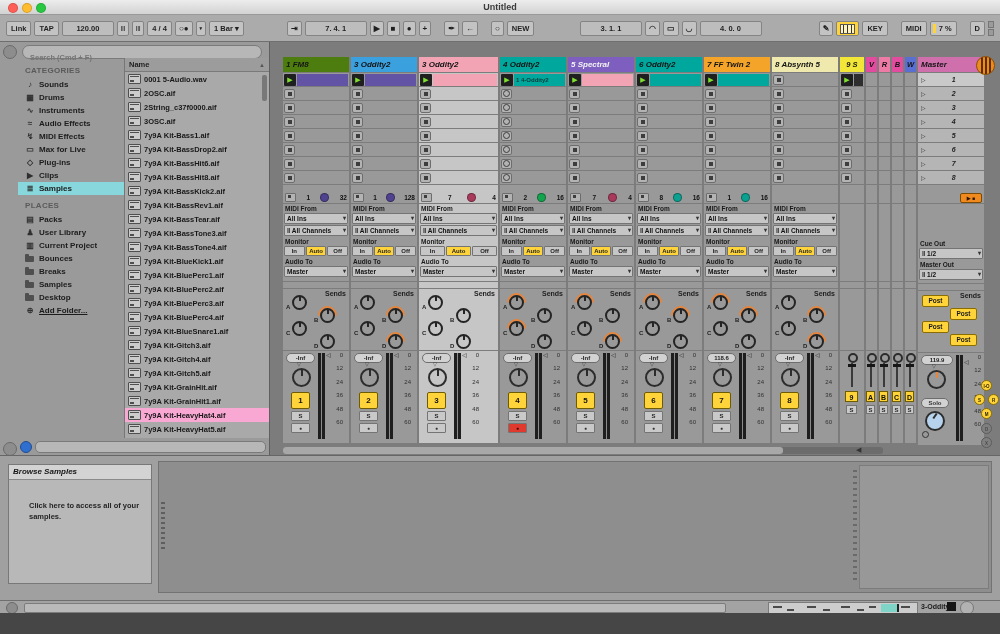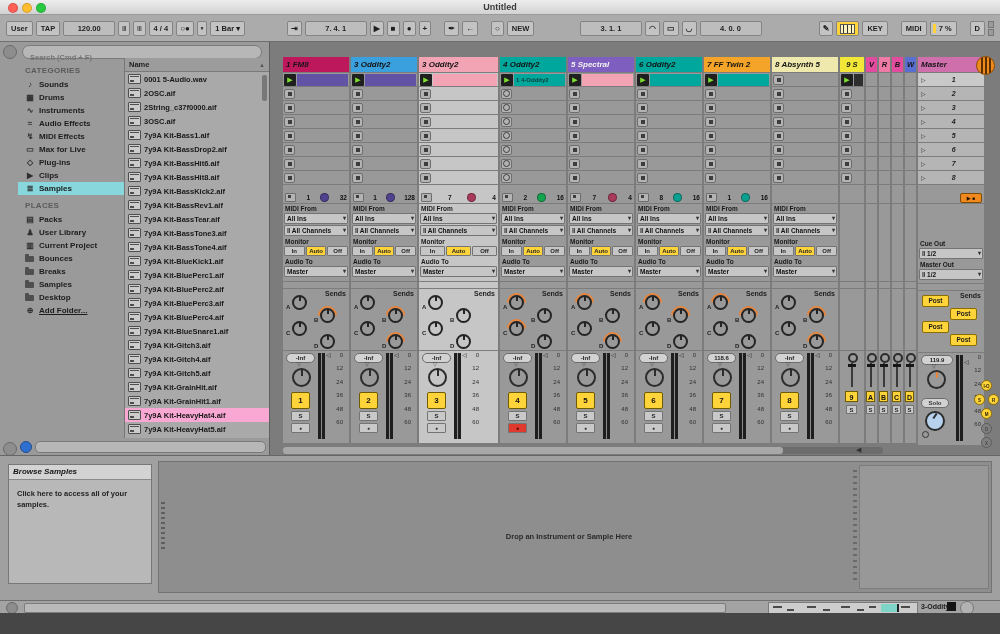--- a/index.html
+++ b/index.html
@@ -148,21 +148,21 @@
       font-size:4.5px;font-weight:bold;text-align:center;line-height:11px;color:#4a4a4a;box-sizing:border-box}
   .rtog.on{background:#ffd43a;border-color:#8a6d00;color:#2e2500}
   .hscroll{position:absolute;left:13px;top:405px;width:600px;height:7px;background:#6c6c6c;border-radius:3px}
   .hthumb{position:absolute;left:0;top:0;width:500px;height:7px;background:#a8a8a8;border-radius:3px}
   .harrow{position:absolute;left:586px;top:404px;font-size:7px;color:#333}
   
   .bottom{position:absolute;left:0;top:455px;width:1000px;height:145px;background:#a0a0a0;border-top:1px solid #666}
   .infobox{position:absolute;left:8px;top:8px;width:142px;height:118px;background:#b8b8b8;border:1px solid #787878}
   .info-head{height:14px;background:#d3d3d3;border-bottom:1px solid #8a8a8a;font-size:8px;font-style:italic;font-weight:bold;
       color:#161616;line-height:14px;padding-left:4px}
-  .info-body{padding:8px;font-size:7.5px;font-weight:bold;color:#242424;line-height:11px;width:118px}
+  .info-body{padding:20px;font-size:7.5px;font-weight:bold;color:#242424;line-height:11px;width:118px}
   .devarea{position:absolute;left:158px;top:5px;width:832px;height:130px;background:#8e8e8e;border:1px solid #737373}
   .dev-rail{position:absolute;left:2px;top:40px;width:4px;height:50px;background:repeating-linear-gradient(180deg,#5f5f5f 0 2px,transparent 2px 5px)}
   .device{position:absolute;left:8px;top:3px;width:120px;height:122px;background:#b2b2b2;border:1px solid #696969;border-radius:2px}
   .dev-header{height:13px;display:flex;align-items:center;gap:2px;padding:0 2px;border-bottom:1px solid #8a8a8a}
   .dev-power{width:8px;height:8px;border-radius:50%;background:#ffd43a;border:1px solid #6d5a00;flex:none}
   .dev-circ{width:9px;height:9px;border-radius:50%;background:#c9c9c9;border:1px solid #6d6d6d;font-size:5px;line-height:9px;
       text-align:center;color:#333;flex:none;box-sizing:border-box}
   .dev-circ.r1{margin-left:auto}
   .dev-title{font-size:8px;font-style:italic;font-weight:bold;color:#151515;margin:0 2px;white-space:nowrap}
   .dev-screen{position:absolute;left:5px;top:17px;width:108px;height:84px;background:#1e232c;border:1px solid #484848;border-radius:3px}
@@ -191,21 +191,21 @@
 
   <div class="titlebar">
     <span class="tl c"></span>
     <span class="tl m"></span>
     <span class="tl z"></span>
     <span>Untitled</span>
   </div>
 
   <div class="toolbar">
     <div class="tb-group" style="left:6px">
-      <span class="tb">User</span>
+      <span class="tb">Link</span>
       <span class="tb">TAP</span>
       <span class="tb num">120.00</span>
       <span class="tb icon" style="font-size:5px">|||</span>
       <span class="tb icon" style="font-size:5px">|||</span>
       <span class="tb">4 / 4</span>
       <span class="tb icon">○●</span>
       <span class="tb icon" style="font-size:5px">▾</span>
       <span class="tb"><span>1 Bar</span> ▾</span>
     </div>
     <div class="tb-group" style="left:287px">
@@ -444,21 +444,21 @@
     </div>
     <div class="preview-bar">
       <span class="pv-icon"></span>
       <span class="pv-field"></span>
     </div>
   </div>
 
   <div class="session">
     <div id="strips">
         <div class="strip" style="width: 66px;">
-          <div class="sec header" style="background: #be185d;">
+          <div class="sec header" style="background: #4d7c0f;">
             <span>1 FM8</span>
           </div>
           <div class="sec cliprow">
             <span class="playclip">
               <span class="playbtn">
                 <i>▶</i>
               </span>
               <span class="clipbar" style="background: rgb(99, 83, 164);"></span>
             </span>
           </div>
@@ -1552,21 +1552,20 @@
     <span class="harrow">◀</span>
   </div>
 
   <div class="bottom">
     <div class="infobox">
       <div class="info-head">Browse Samples</div>
       <div class="info-body">Click here to access all of your samples.</div>
     </div>
     <div class="devarea">
       <div class="dev-rail"></div>
-      <div class="drop-label">Drop an Instrument or Sample Here</div>
       <div class="dev-divider"></div>
       <div class="dev-rightpanel"></div>
     </div>
   </div>
 
   <div class="statusbar">
     <span class="sb-icon"></span>
     <span class="sb-field"></span>
     <span class="kbd-display" id="kbd">
         <span class="kdash" style="left: 4px; top: 3px; width: 9px;"></span>

